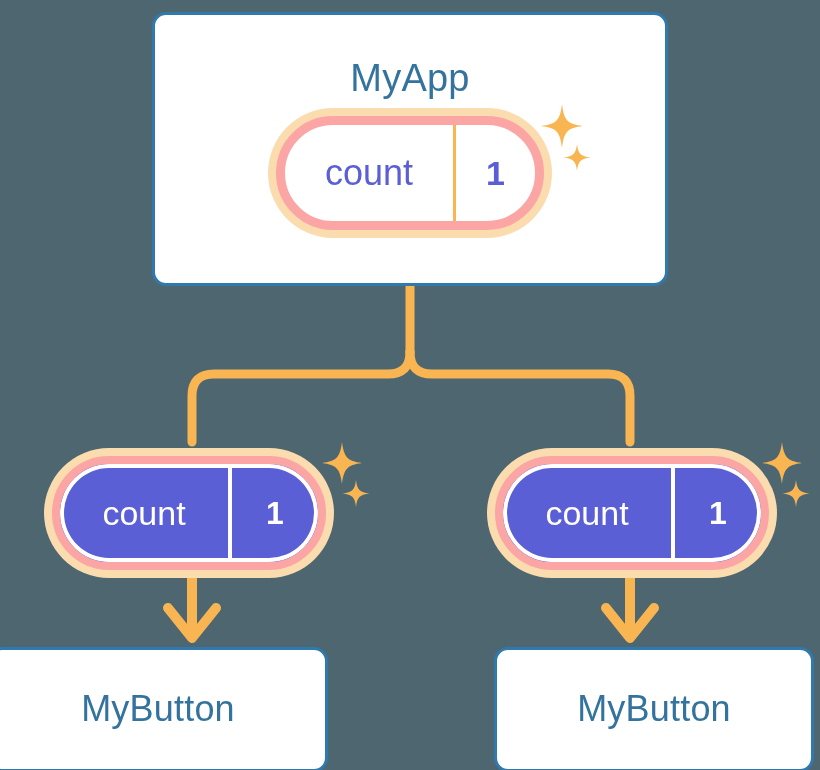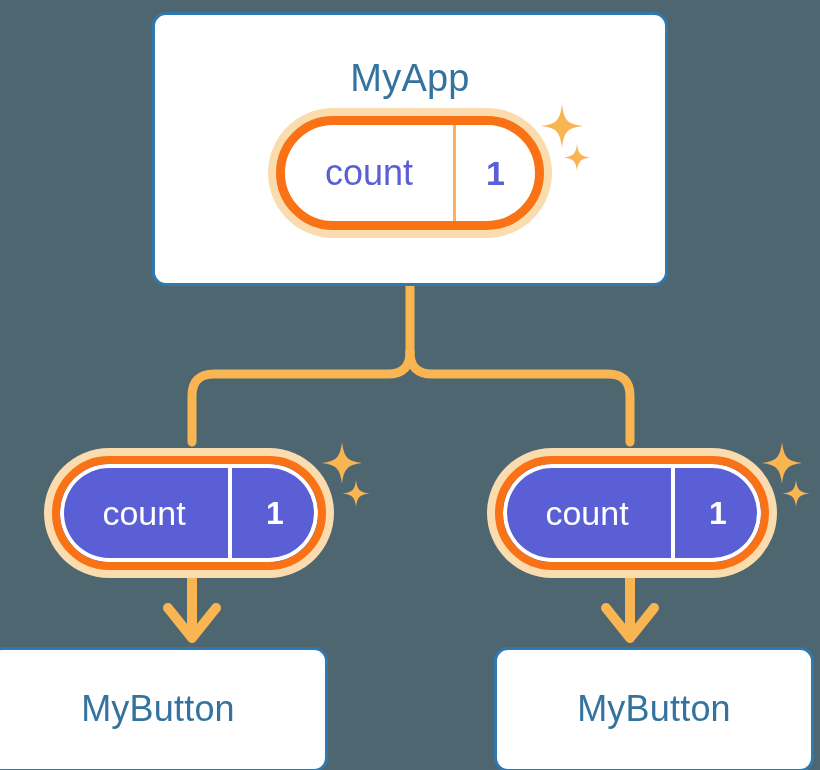--- a/index.html
+++ b/index.html
@@ -87,21 +87,21 @@
   }
   
   .pill-halo {
     position: absolute;
     border-radius: 999px;
     background: #fbdcae;
   }
   .pill-ring {
     position: absolute;
     border-radius: 999px;
-    border: 9px solid #f97316;
+    border: 9px solid #fca5a5;
     box-sizing: border-box;
     display: flex;
     align-items: stretch;
     overflow: hidden;
   }
   .pill-cell {
     display: flex;
     align-items: center;
     justify-content: center;
     box-sizing: border-box;

